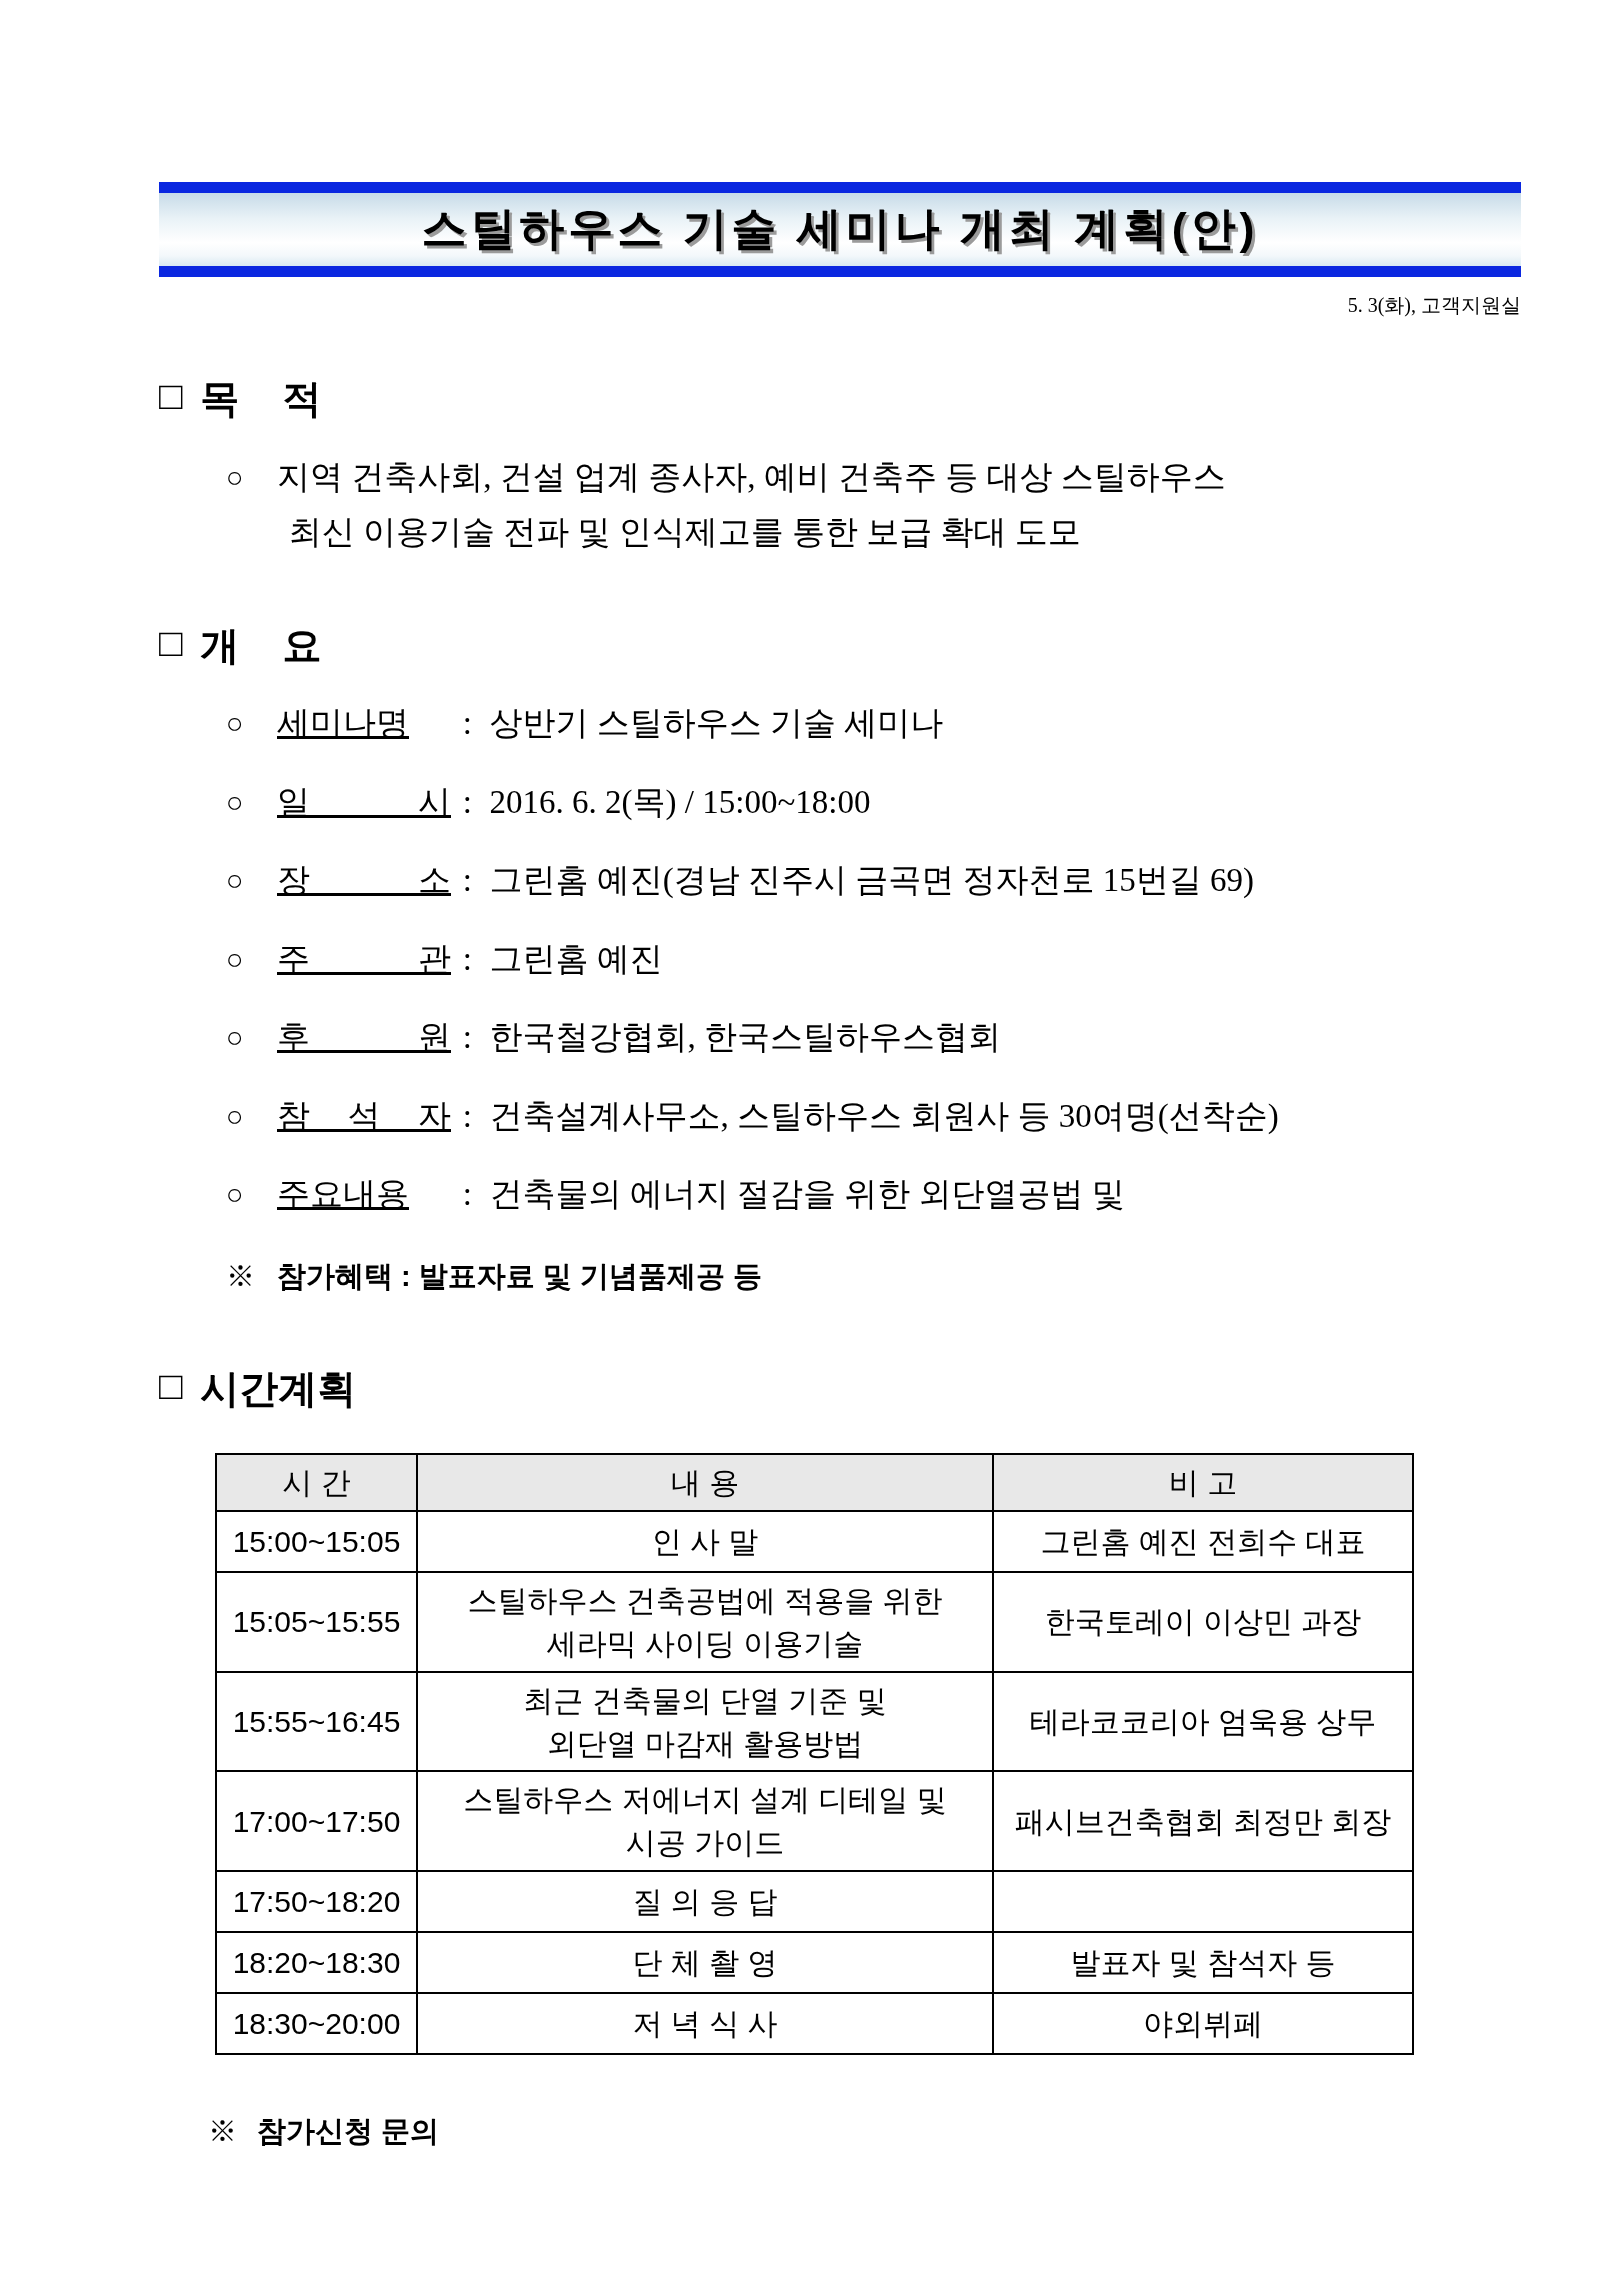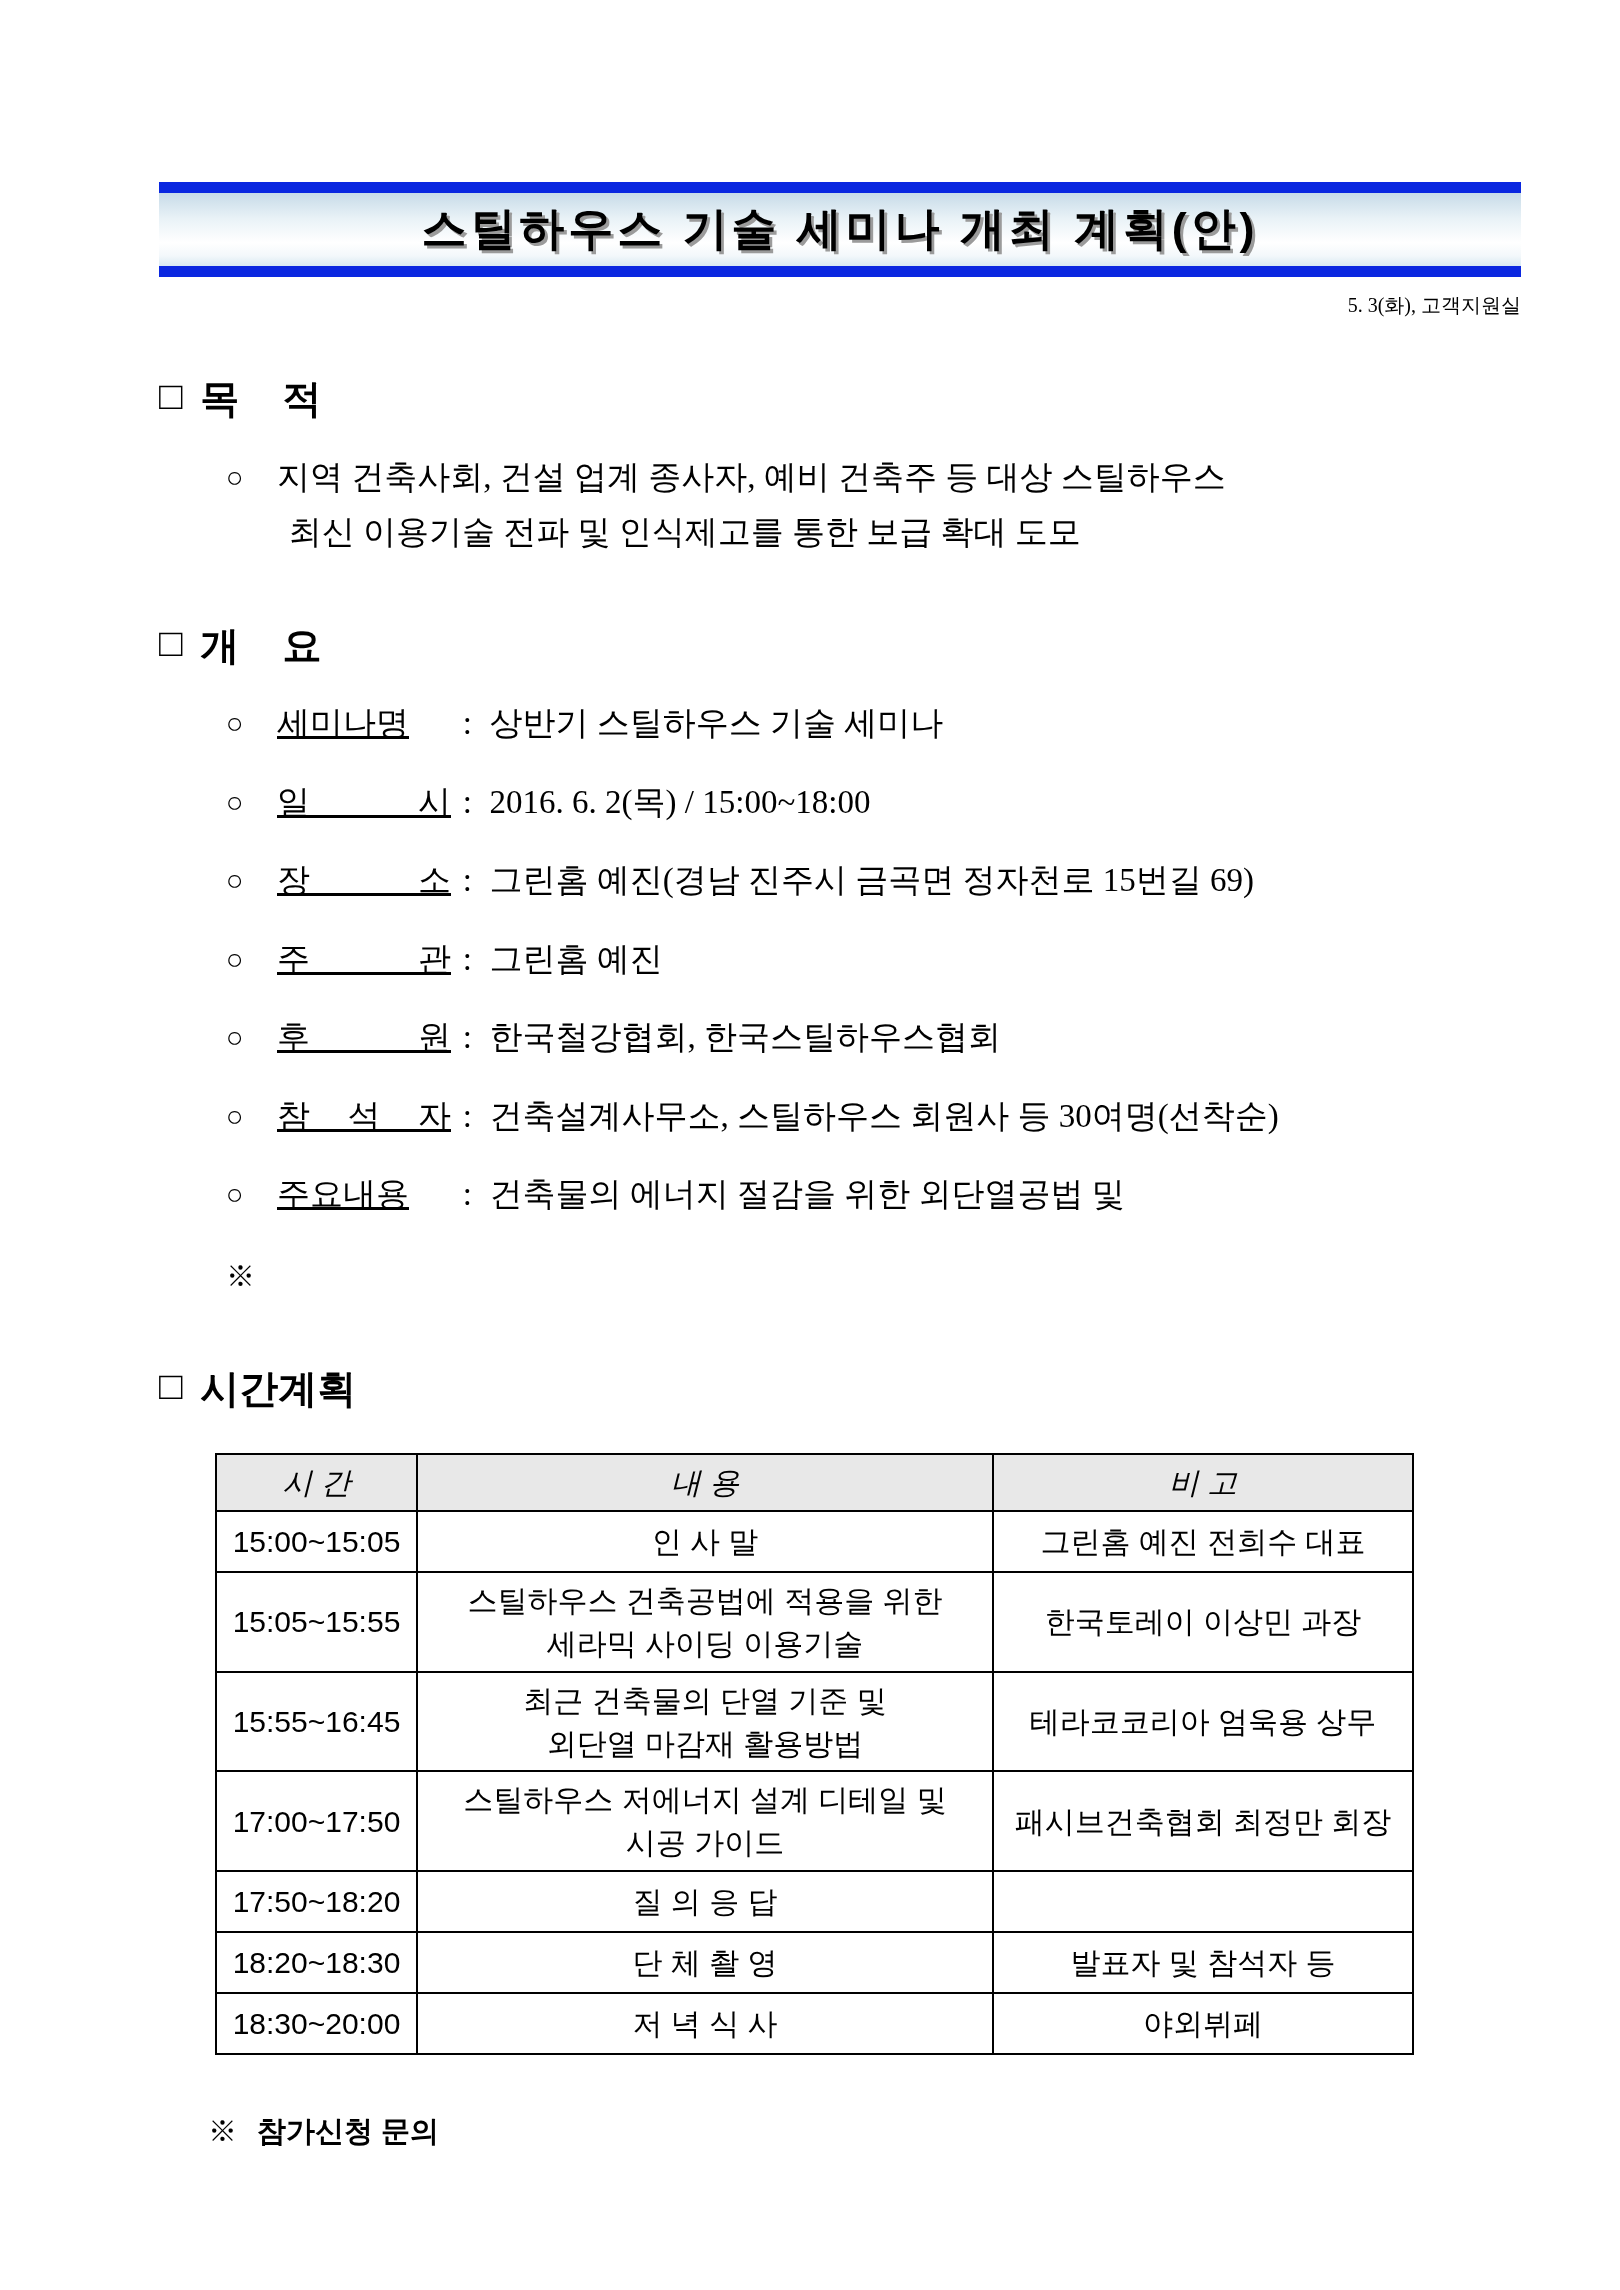--- a/index.html
+++ b/index.html
@@ -98,21 +98,20 @@
     padding:5.9px 5.9px;
     line-height:43px;
     white-space:pre-line;
     overflow:hidden;
   }
   table.schedule{border:2.9px solid #000;}
   table.schedule th{
     background:#e8e8e8;
     font-weight:normal;
     height:43px;
-    font-style:italic;
   }
   table.schedule td{height:47px;}
 
   
   .contact{margin-top:57px;padding-left:49px;}
   .contact-head{
     display:flex;
     font-family:"Liberation Sans", sans-serif;
     font-size:29px;font-weight:bold;
   }
@@ -202,20 +201,21 @@
           <div class="o-row">
             <span class="lbl">주요내용</span>
             <span class="sep">:</span>
             <span class="val">건축물의 에너지 절감을 위한 외단열공법 및</span>
           </div>
         </div>
       </div>
 
       <div class="note-line">
         <span class="mark">※</span>
+        <span class="txt">참가혜택 : 발표자료 및 기념품제공 등</span>
       </div>
     </section>
 
     <section>
       <h2 class="section-heading mt-schedule">
         <span class="sq">□</span>
         <span class="h-text">시간계획</span>
       </h2>
 
       <table class="schedule">

